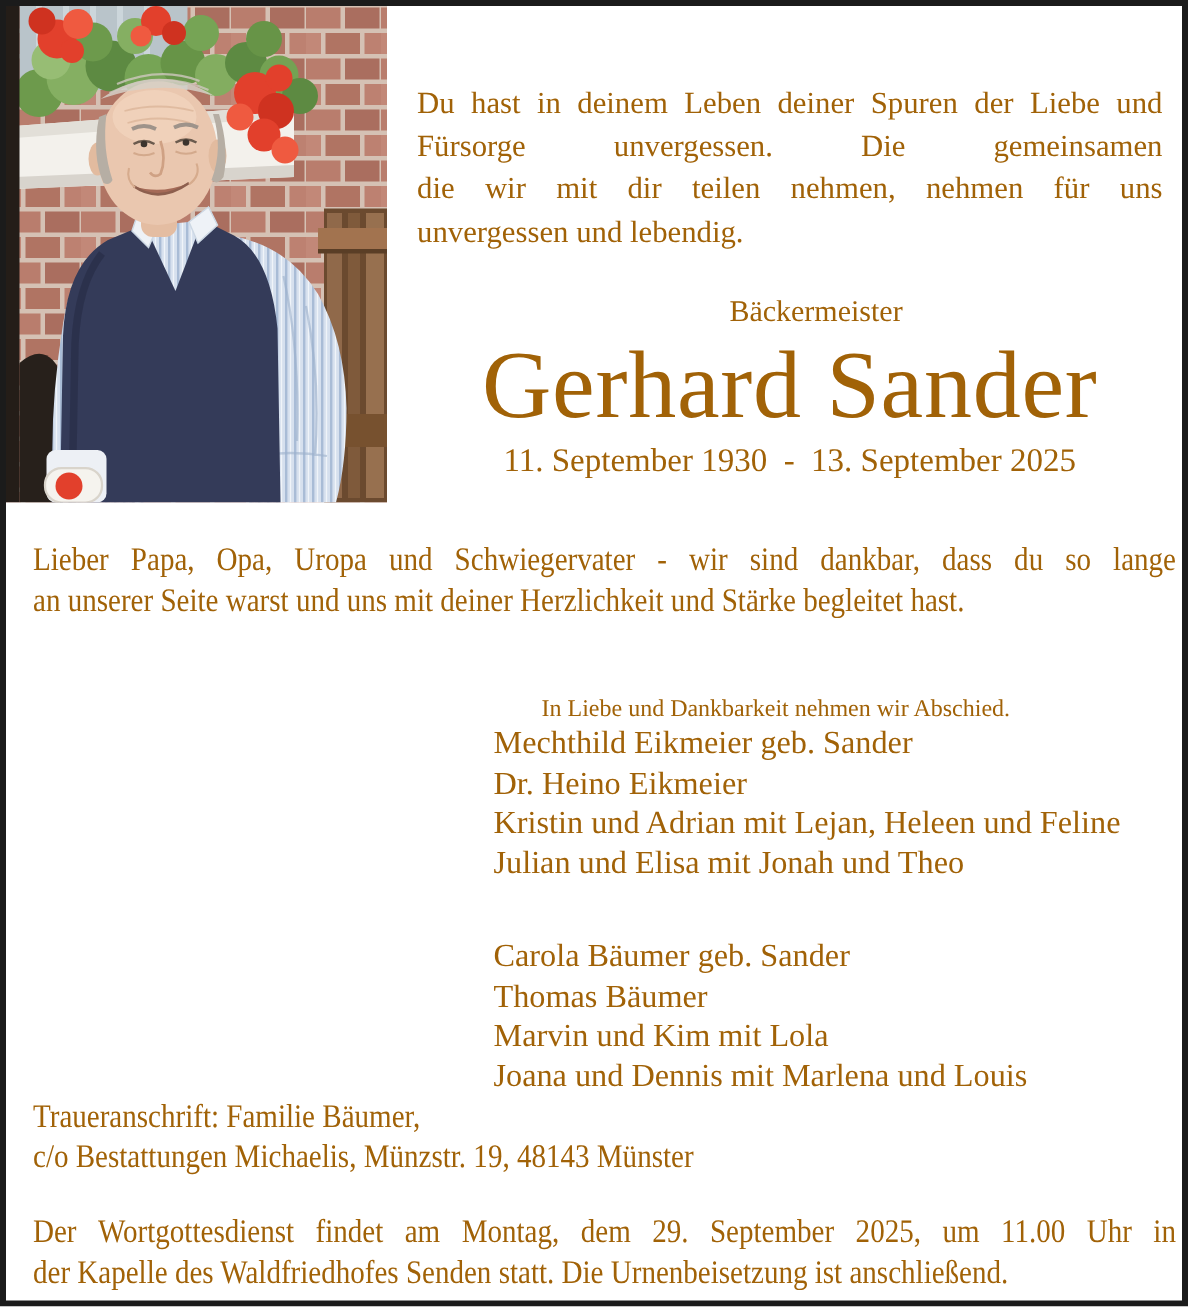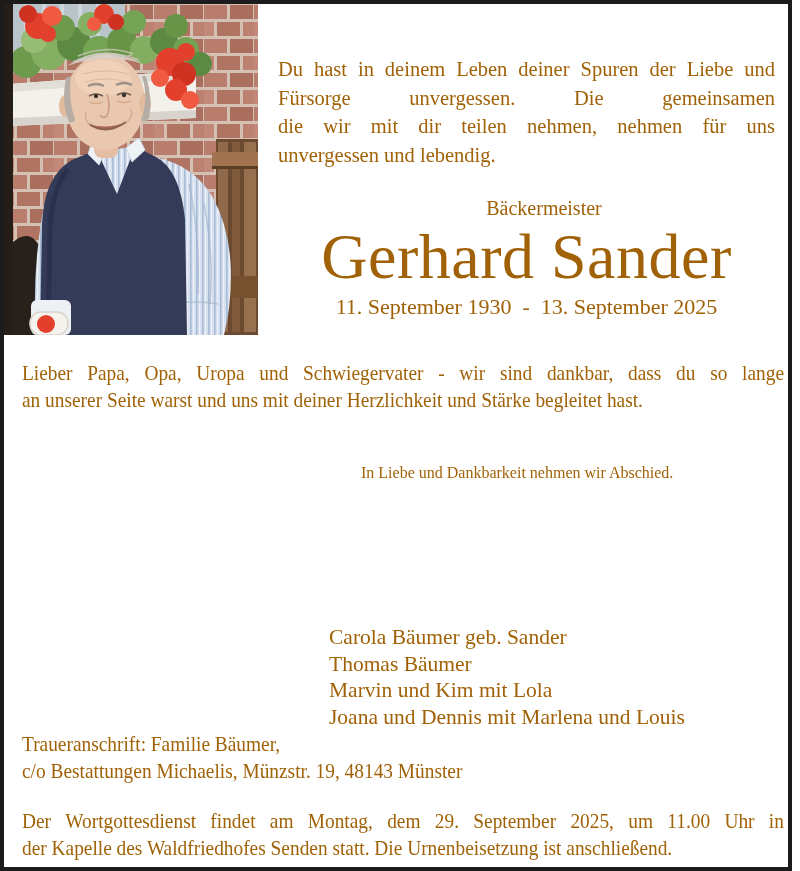--- a/index.html
+++ b/index.html
@@ -227,20 +227,26 @@
           <span>du</span>
           <span>so</span>
           <span>lange</span>
         </div>
       <div>an unserer Seite warst und uns mit deiner Herzlichkeit und Stärke begleitet hast.</div>
     </div>
   </div>
 
   <div class="farewell">In Liebe und Dankbarkeit nehmen wir Abschied.</div>
 
+  <div class="family family1">
+    <div>Mechthild Eikmeier geb. Sander</div>
+    <div>Dr. Heino Eikmeier</div>
+    <div>Kristin und Adrian mit Lejan, Heleen und Feline</div>
+    <div>Julian und Elisa mit Jonah und Theo</div>
+  </div>
 
   <div class="family family2">
     <div>Carola Bäumer geb. Sander</div>
     <div>Thomas Bäumer</div>
     <div>Marvin und Kim mit Lola</div>
     <div>Joana und Dennis mit Marlena und Louis</div>
   </div>
 
   <div class="condensed address">
     <div class="inner">

